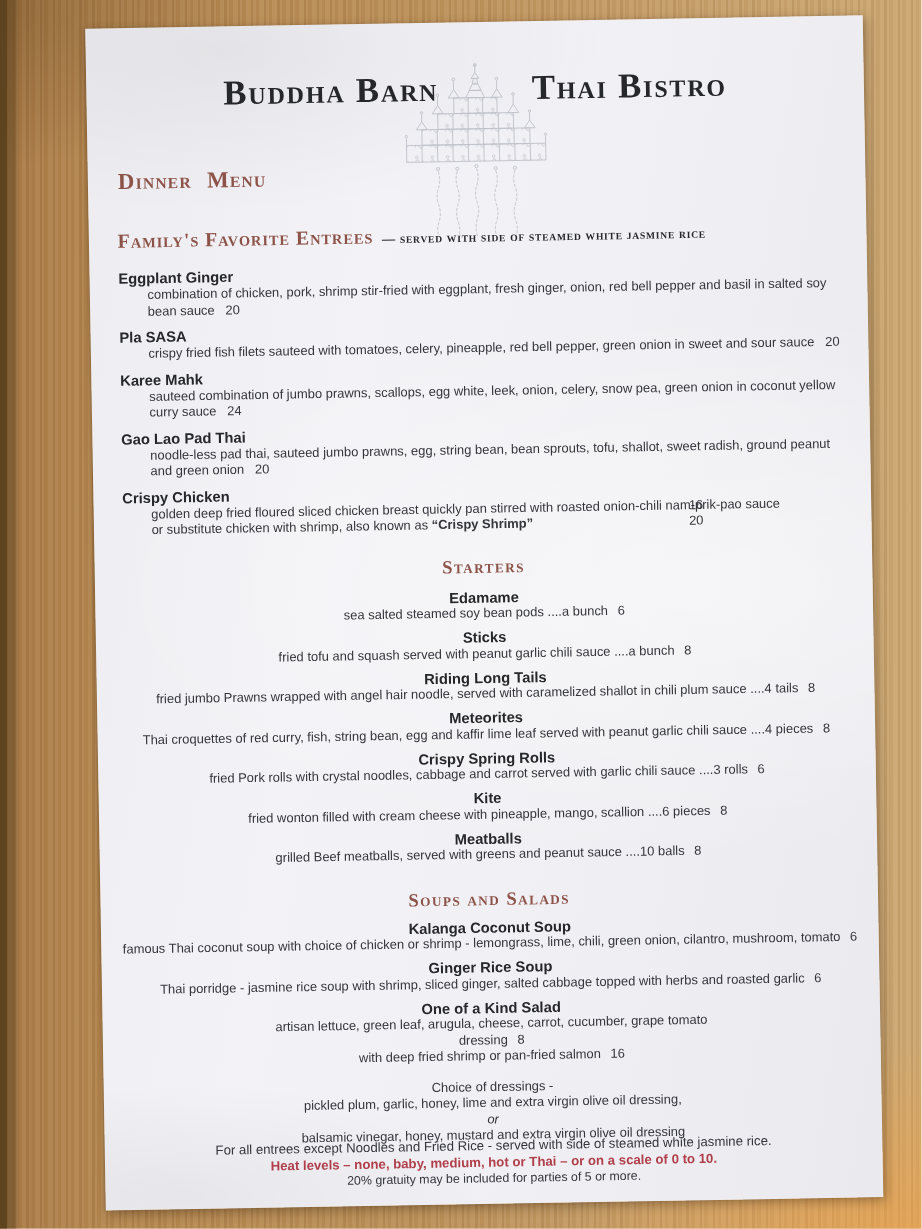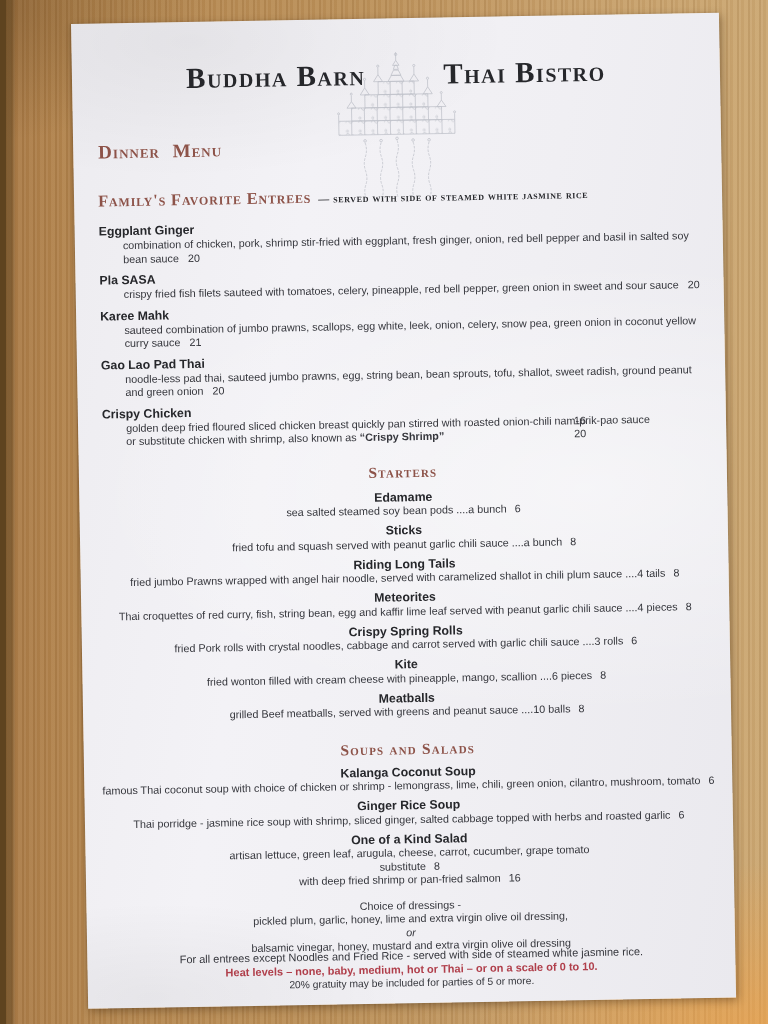--- a/index.html
+++ b/index.html
@@ -173,21 +173,21 @@
     <div class="ent-item">
       <div class="ent-name">Eggplant Ginger</div>
       <div class="ent-desc"><span>combination of chicken, pork, shrimp stir-fried with eggplant, fresh ginger, onion, red bell pepper and basil in salted soy bean sauce</span><span class="ent-price">20</span></div>
     </div>
     <div class="ent-item">
       <div class="ent-name">Pla SASA</div>
       <div class="ent-desc"><span>crispy fried fish filets sauteed with tomatoes, celery, pineapple, red bell pepper, green onion in sweet and sour sauce</span><span class="ent-price">20</span></div>
     </div>
     <div class="ent-item">
       <div class="ent-name">Karee Mahk</div>
-      <div class="ent-desc"><span>sauteed combination of jumbo prawns, scallops, egg white, leek, onion, celery, snow pea, green onion in coconut yellow curry sauce</span><span class="ent-price">21</span></div>
+      <div class="ent-desc"><span>sauteed combination of jumbo prawns, scallops, egg white, leek, onion, celery, snow pea, green onion in coconut yellow curry sauce</span><span class="ent-price">24</span></div>
     </div>
     <div class="ent-item">
       <div class="ent-name">Gao Lao Pad Thai</div>
       <div class="ent-desc"><span>noodle-less pad thai, sauteed jumbo prawns, egg, string bean, bean sprouts, tofu, shallot, sweet radish, ground peanut and green onion</span><span class="ent-price">20</span></div>
     </div>
     <div class="ent-item">
       <div class="ent-name">Crispy Chicken</div>
       <div class="ent-desc">
         <span>golden deep fried floured sliced chicken breast quickly pan stirred with roasted onion-chili nam-prik-pao sauce</span>
         <span class="price-col">16</span>
@@ -237,21 +237,21 @@
     <div class="c-desc"><span>famous Thai coconut soup with choice of chicken or shrimp - lemongrass, lime, chili, green onion, cilantro, mushroom, tomato</span><span class="c-price">6</span></div>
   </div>
   <div class="c-item">
     <div class="c-name">Ginger Rice Soup</div>
     <div class="c-desc"><span>Thai porridge - jasmine rice soup with shrimp, sliced ginger, salted cabbage topped with herbs and roasted garlic</span><span class="c-price">6</span></div>
   </div>
 
   <div class="c-item">
     <div class="c-name">One of a Kind Salad</div>
     <div class="c-desc"><span>artisan lettuce, green leaf, arugula, cheese, carrot, cucumber, grape tomato</span></div>
-    <div class="c-desc"><span>substitute</span><span class="c-price">8</span></div>
+    <div class="c-desc"><span>dressing</span><span class="c-price">8</span></div>
     <div class="c-desc"><span>with deep fried shrimp or pan-fried salmon</span><span class="c-price">16</span></div>
   </div>
 
   <div class="c-item" style="margin-top:12px;">
     <div class="c-desc">Choice of dressings -</div>
     <div class="c-desc">pickled plum, garlic, honey, lime and extra virgin olive oil dressing,</div>
     <div class="c-desc italic">or</div>
     <div class="c-desc">balsamic vinegar, honey, mustard and extra virgin olive oil dressing</div>
   </div>
 

